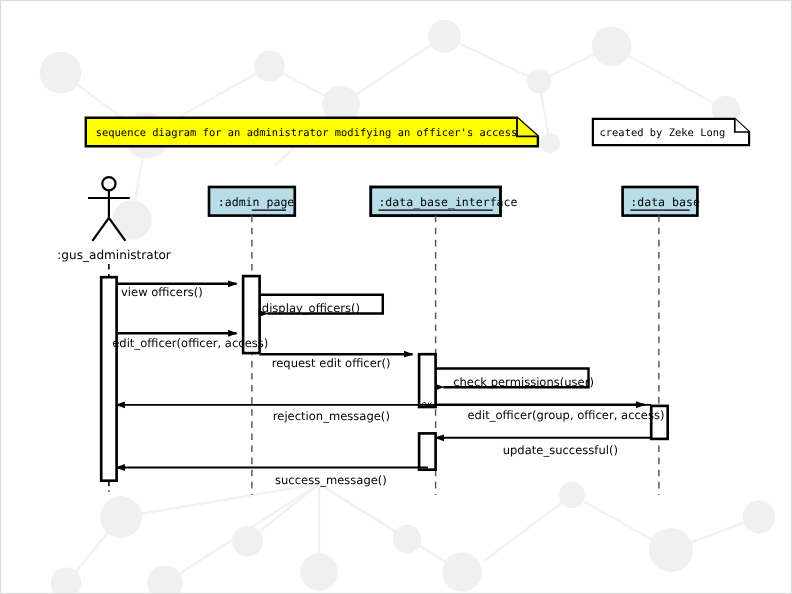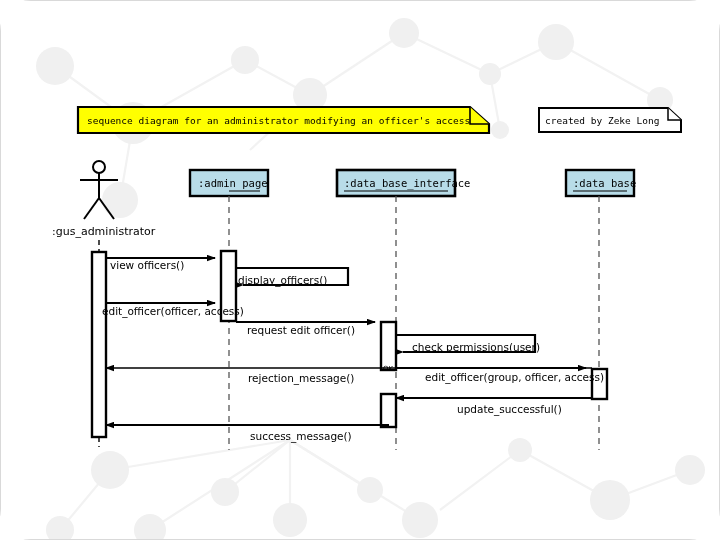--- a/index.html
+++ b/index.html
@@ -7,21 +7,20 @@
     padding: 0;
     background: #ffffff;
   }
   #slide {
     position: relative;
     width: 720px;
     height: 540px;
     background: #ffffff;
     overflow: hidden;
     font-family: "DejaVu Sans", sans-serif;
-    border-radius: 31px;
   }
   #bg-decor {
     position: absolute;
     left: 0; top: 0;
     width: 720px; height: 540px;
     pointer-events: none;
   }
   #diagram-svg {
     position: absolute;
     left: 0; top: 0;

